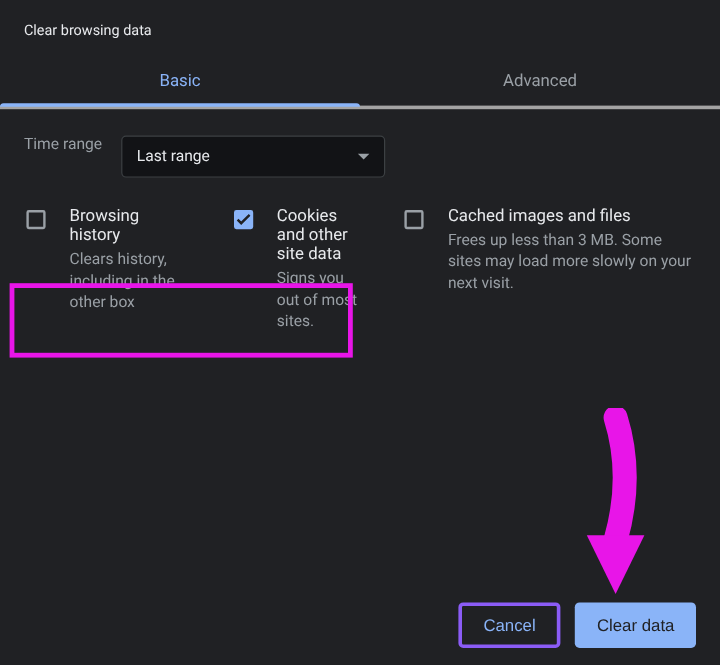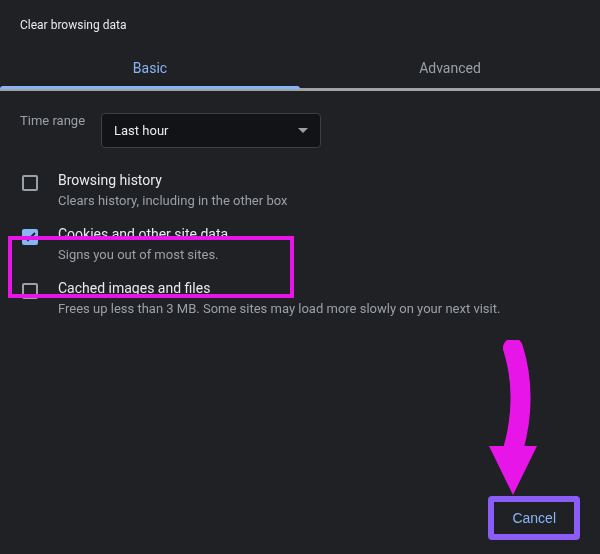--- a/index.html
+++ b/index.html
@@ -72,22 +72,22 @@
     font-size: 13px;
     color: #e8eaed;
     cursor: pointer;
   }
   .select .caret {
     margin-left: 10px;
   }
   .caret svg { display: block; }
   .options {
     display: flex;
-    flex-direction: column;
-    gap: 16px;
+    flex-direction: row;
+    gap: 36px;
   }
   .option {
     display: flex;
     align-items: flex-start;
     gap: 20px;
     padding-left: 2px;
   }
   .checkbox {
     width: 16px;
     height: 16px;
@@ -135,21 +135,21 @@
   }
   .btn {
     padding: 8px 18px;
     border-radius: 4px;
     font-size: 14px;
     cursor: pointer;
     border: none;
   }
   .btn.cancel {
     background: transparent;
-    border: 6px solid #8b5cf6;
+    border: 3px solid #8b5cf6;
     color: #8ab4f8;
   }
   .btn.primary {
     background: #8ab4f8;
     color: #202124;
   }
 </style>
 </head>
 <body>
 
@@ -162,21 +162,21 @@
       <span>Basic</span>
     </div>
     <div class="tab">
       <span>Advanced</span>
     </div>
   </div>
 
   <div class="timerange">
     <span class="tr-label">Time range</span>
     <div class="select">
-      <span>Last hour</span>
+      <span>Last range</span>
       <span class="caret">
         <svg width="10" height="6" viewBox="0 0 10 6">
             <path d="M0 0 L5 5 L10 0 Z" fill="#9aa0a6"></path>
           </svg>
       </span>
     </div>
   </div>
 
   <div class="options">
 
@@ -209,20 +209,21 @@
       <div class="opt-text">
         <div class="primary">Cached images and files</div>
         <div class="secondary">Frees up less than 3 MB. Some sites may load more slowly on your next visit.</div>
       </div>
     </div>
 
   </div>
 
   <div class="actions">
     <button class="btn cancel">Cancel</button>
+    <button class="btn primary">Clear data</button>
   </div>
 
   <div class="highlight" style="left:8px; top:236px; width:286px; height:62px;"></div>
 
   <svg class="arrow" style="left:475px; top:340px;" width="70" height="170" viewBox="0 0 70 170">
     <path d="M38 8 C 48 40, 48 75, 38 110" stroke="#e815e8" stroke-width="20" fill="none" stroke-linecap="round"></path>
     <polygon points="38,155 14,106 62,106" fill="#e815e8"></polygon>
   </svg>
 
 </div>

